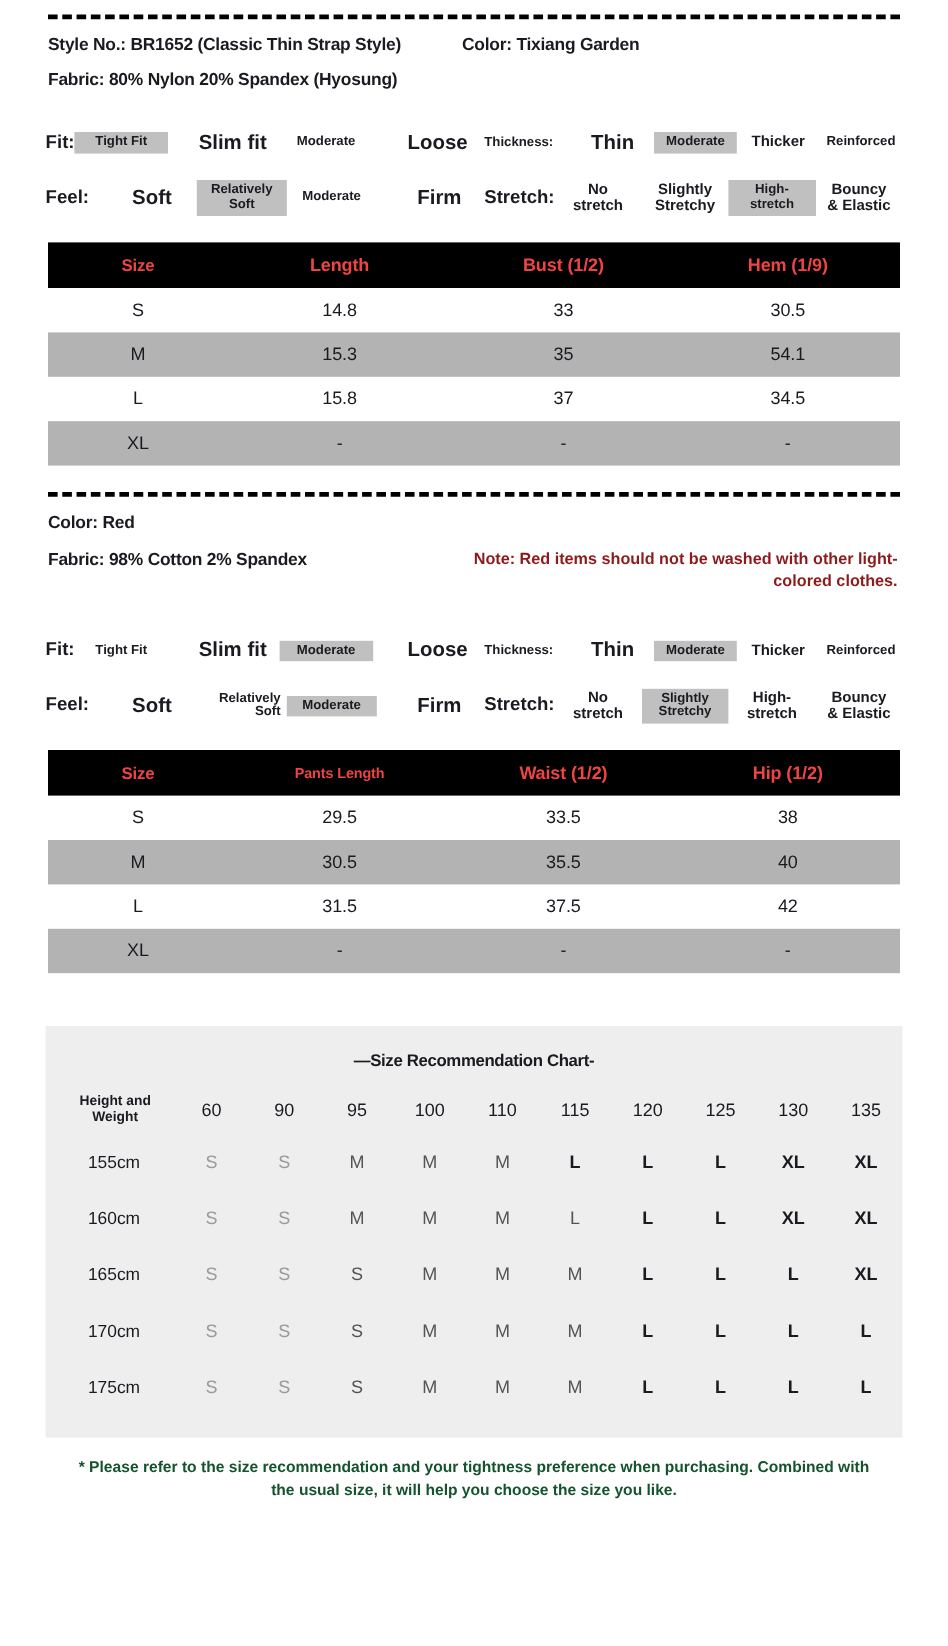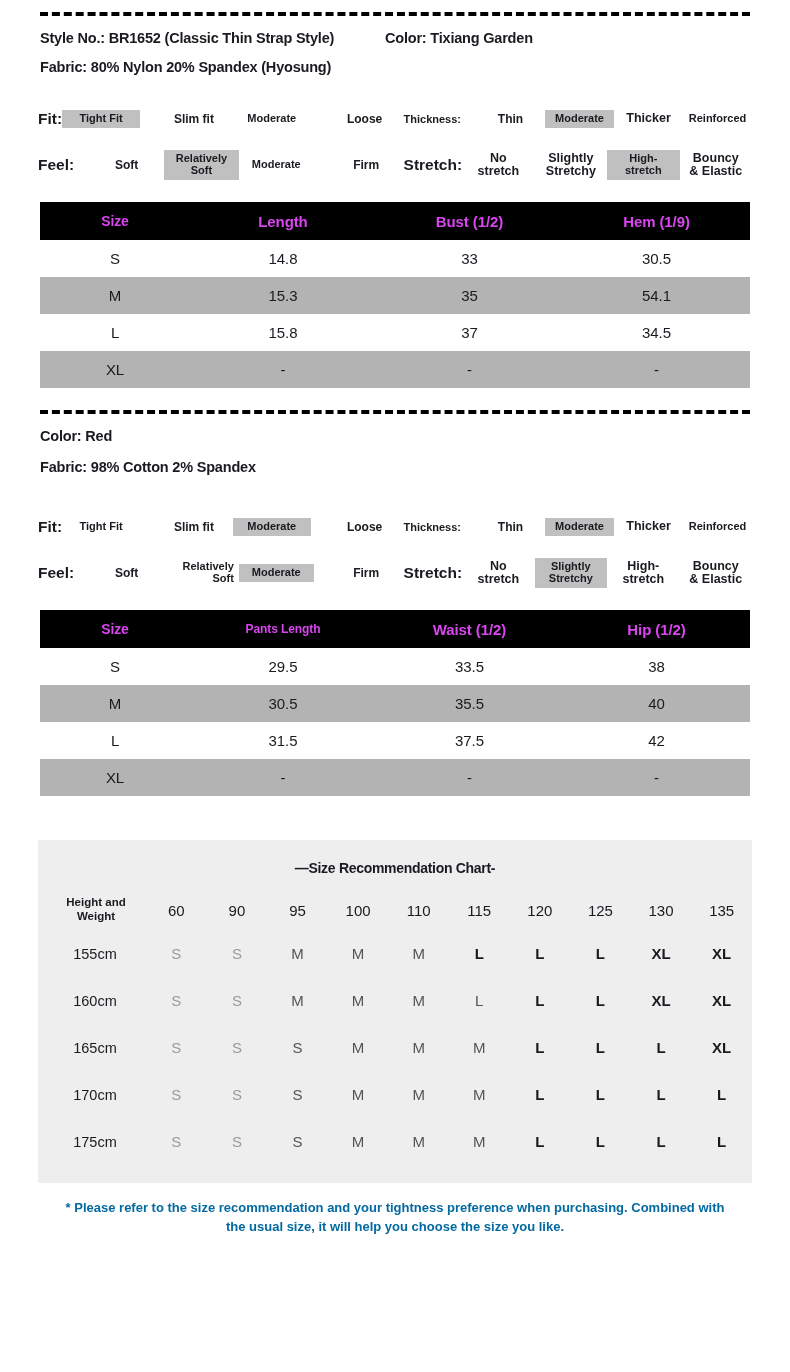--- a/index.html
+++ b/index.html
@@ -64,30 +64,30 @@
   .opt {
     text-align: center;
     font-weight: bold;
     line-height: 1.08;
     white-space: pre-line;
     padding: 3px 5px;
     flex: 1;
   }
   .s-sm { font-size: 11px; }
   .s-md { font-size: 12.5px; }
-  .s-lg { font-size: 12px; padding-left: 20px; }
+  .s-lg { font-size: 17px; padding-left: 20px; }
   .hl { background: #c0c0c0; }
   .opt.right-al { text-align: right; }
 
   
   .table { margin: 14px 40px 0 40px; width: 710px; }
   .trow { display: flex; align-items: center; }
   .trow.head {
     background: #000000;
-    color: #d946ef;
+    color: #ef4444;
     height: 38px;
   }
   .trow.body { height: 37px; }
   .trow.alt { background: #b3b3b3; }
   .tcell {
     text-align: center;
     font-size: 15px;
     letter-spacing: -0.1px;
   }
   .trow.head .tcell { font-weight: bold; }
@@ -137,21 +137,21 @@
   .mid2 { color: #545454; }
   .strong { color: #1a1a20; font-weight: bold; }
 
   
   .footer {
     margin: 16px 60px 0 60px;
     text-align: center;
     font-size: 13px;
     font-weight: bold;
     line-height: 1.45;
-    color: #0369a1;
+    color: #14532d;
   }
 </style>
 </head>
 <body>
 
 <div class="page">
 
   <div class="divider-wrap">
     <div class="divider"></div>
   </div>
@@ -261,20 +261,23 @@
 
   <div class="meta">
     <div class="meta-row">
       <div class="meta-right">
         <div class="meta-text">Color: Red</div>
       </div>
     </div>
     <div class="meta-row" style="margin-top:10px;">
       <div class="meta-left">
         <div class="meta-text">Fabric: 98% Cotton 2% Spandex</div>
+      </div>
+      <div class="meta-right">
+        <div class="note-text">Note: Red items should not be washed with other light-colored clothes.</div>
       </div>
     </div>
   </div>
 
   <div class="attrs" style="padding-top:18px;">
     <div class="attr-row">
       <div class="attr-half left">
         <div class="attr-label big">Fit:</div>
         <div class="opts">
           <div class="opt s-sm">Tight Fit</div>

